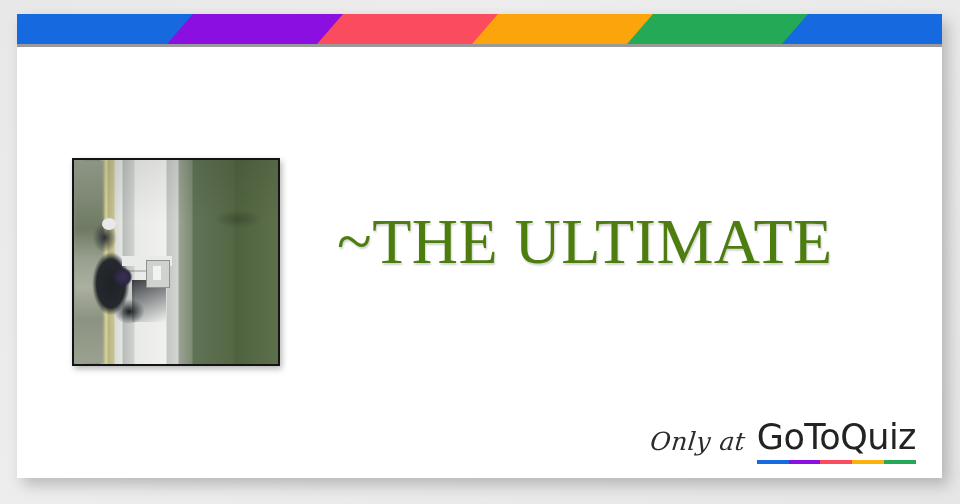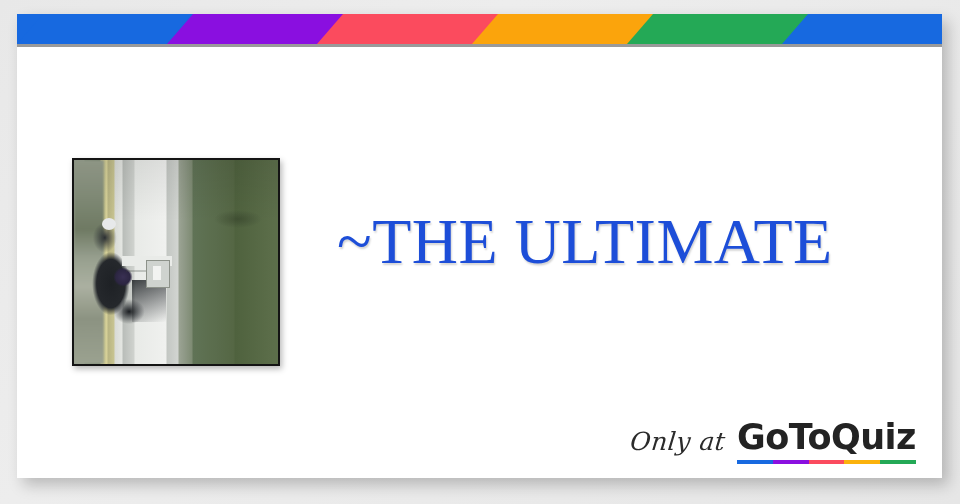--- a/index.html
+++ b/index.html
@@ -183,21 +183,21 @@
   
   .title {
     position: absolute;
     left: 320px;
     top: 100px;
     width: 585px;
     font-family: "Liberation Serif", "DejaVu Serif", serif;
     font-size: 64px;
     line-height: 104px;
     font-weight: 400;
-    color: #1d4ed8;
+    color: #4d7c0f;
     text-shadow: 1px 2px 2px rgba(0,0,0,0.18);
     letter-spacing: 0.5px;
   }
   .title-line { display: block; white-space: nowrap; }
 
   
   .brand {
     position: absolute;
     right: 26px;
     bottom: 14px;
@@ -215,21 +215,21 @@
     transform: skewX(-6deg);
   }
   .brand-mark {
     display: flex;
     flex-direction: column;
     align-items: stretch;
   }
   .brand-word {
     font-family: "DejaVu Sans", "Liberation Sans", sans-serif;
     font-size: 35px;
-    font-weight: 700;
+    font-weight: 400;
     color: #232323;
     line-height: 1;
     letter-spacing: -0.5px;
   }
   .brand-underline {
     display: flex;
     height: 4px;
     margin-top: 5px;
     width: 100%;
   }

